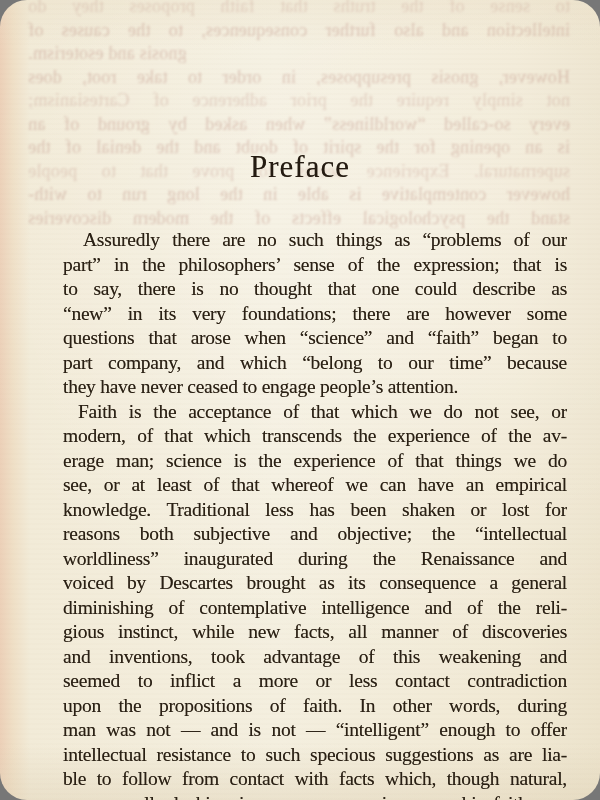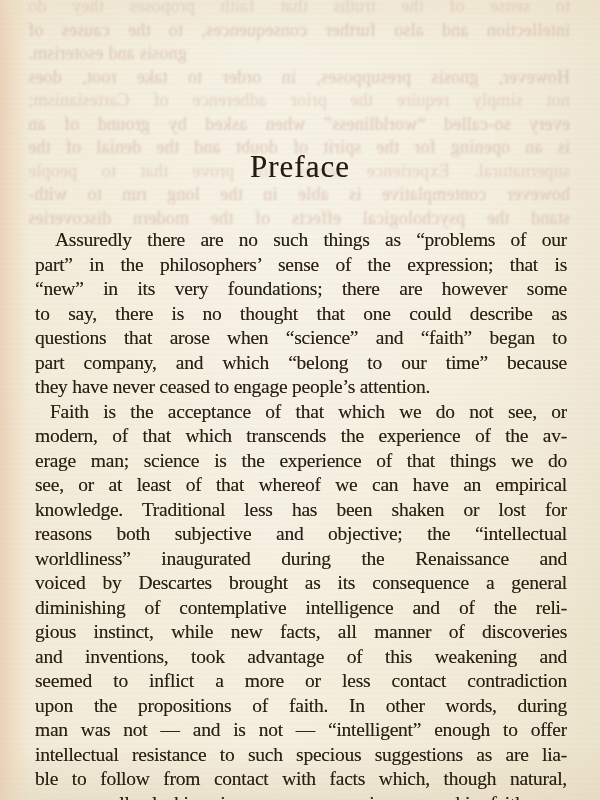--- a/index.html
+++ b/index.html
@@ -3,20 +3,21 @@
 <meta charset="utf-8">
 <style>
   html,body { margin:0; padding:0; background:#777; }
   .page {
     position:relative; width:600px; height:800px; overflow:hidden;
     font-family:"Liberation Serif","DejaVu Serif",serif;
     background:
       linear-gradient(180deg, rgba(233,221,196,.35) 0%, rgba(233,221,196,0) 6%, rgba(233,221,196,0) 93%, rgba(224,211,184,.45) 100%),
       radial-gradient(120% 90% at 68% 32%, rgba(255,255,255,.28), rgba(255,255,255,0) 62%),
       linear-gradient(90deg, #ecd0b8 0px, #efdfc6 13px, #f2ebd8 30px, #f4efdf 46%, #f1e9d4 86%, #ece3cc 100%);
+    border-radius: 27px;
   }
   .page::after {
     content:""; position:absolute; inset:0; pointer-events:none;
     background:repeating-linear-gradient(0deg, rgba(175,150,115,.025) 0 2px, rgba(255,255,255,0) 2px 5px);
   }
   
   .bleed {
     position:absolute; top:-5px; left:28px; right:30px; z-index:0;
     transform:scaleX(-1); filter:blur(1.1px); opacity:.5;
     color:#c59d90; font-size:18px; line-height:23.5px; letter-spacing:.2px;
@@ -28,21 +29,21 @@
   .heading {
     position:absolute; top:149px; left:0; right:0; z-index:1;
     text-align:center; font-size:31px; letter-spacing:1px; color:#241b11;
     text-shadow:0 0 .5px rgba(36,27,17,.55);
   }
   .content {
     position:absolute; top:228px; left:35px; right:33px; z-index:1;
     font-size:19.5px; line-height:24.5px; letter-spacing:-.25px; color:#2a2014;
     text-shadow:0 0 .45px rgba(42,32,20,.5);
   }
-  .line { height:24.5px; text-align:justify; text-align-last:justify; overflow:hidden; hyphens:none; }
+  .line { height:24.5px; text-align:justify; text-align-last:justify; overflow:hidden; hyphens:none;margin-left:28px; }
   .para.ends .line:last-child { text-align-last:left; }
   .para.first .line:first-child { text-indent:20px; }
   .para.second .line:first-child { text-indent:15px; }
 </style>
 </head>
 <body>
 
 <div class="page">
 
   <div class="bleed">
@@ -59,22 +60,22 @@
       <div class="bline">stand the psychological effects of the modern discoveries</div>
     </div>
 
   <div class="heading">Preface</div>
 
   <div class="content">
     <div class="para first ends">
 
     <div class="line">Assuredly there are no such things as “problems of our</div>
         <div class="line">part” in the philosophers’ sense of the expression; that is</div>
+        <div class="line">to say, there is no thought that one could describe as</div>
         <div class="line">“new” in its very foundations; there are however some</div>
-        <div class="line">to say, there is no thought that one could describe as</div>
         <div class="line">questions that arose when “science” and “faith” began to</div>
         <div class="line">part company, and which “belong to our time” because</div>
         <div class="line">they have never ceased to engage people’s attention.</div>
       </div>
     <div class="para second">
 
     <div class="line">Faith is the acceptance of that which we do not see, or</div>
         <div class="line">modern, of that which transcends the experience of the av-</div>
         <div class="line">erage man; science is the experience of that things we do</div>
         <div class="line">see, or at least of that whereof we can have an empirical</div>

